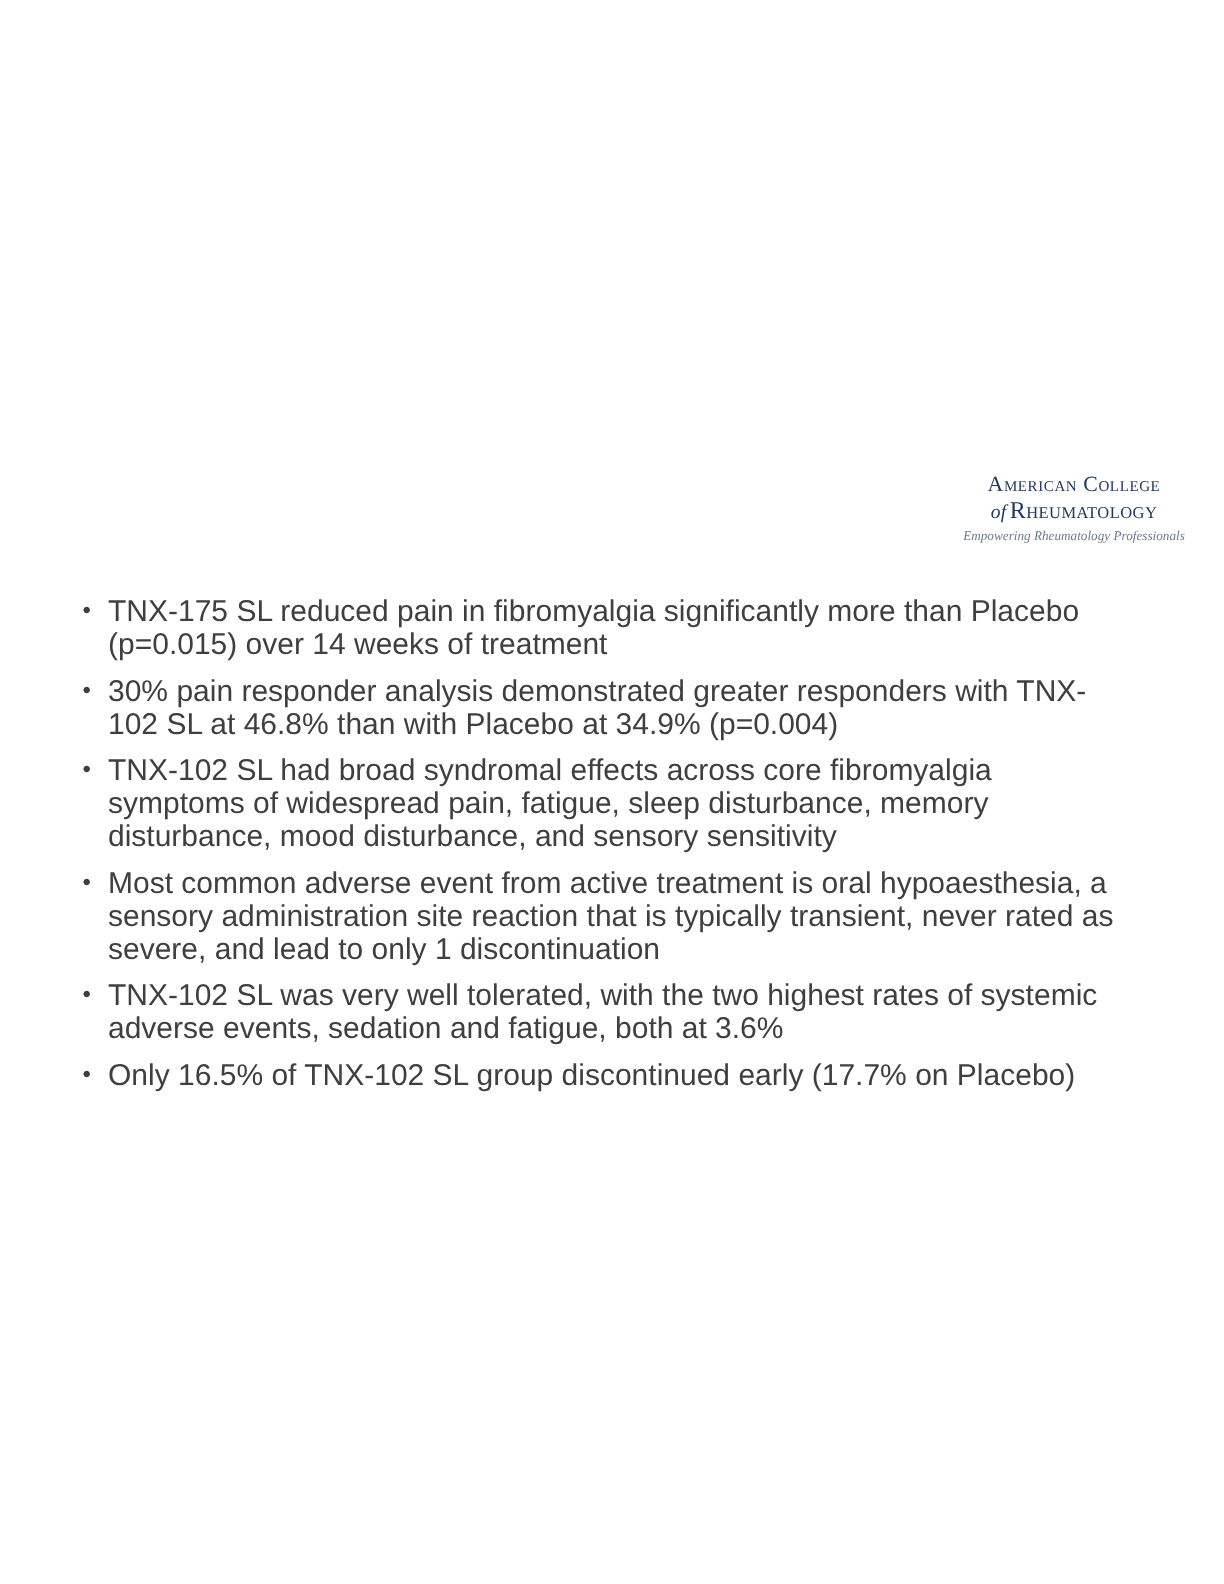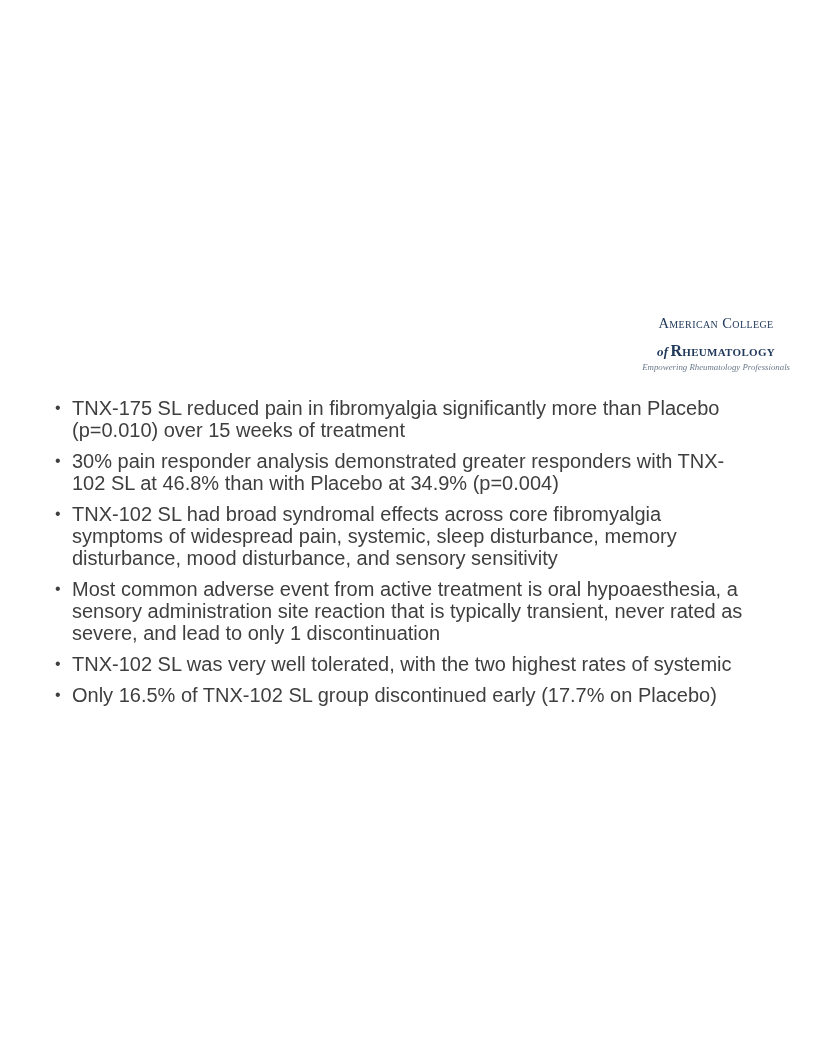--- a/index.html
+++ b/index.html
@@ -30,40 +30,38 @@
   }
   .acr-line1 {
     font-size: 14.5px;
     font-variant: small-caps;
     letter-spacing: 0.4px;
     white-space: nowrap;
   }
   .acr-line2 {
     font-size: 16px;
     letter-spacing: 0.3px;
-    margin-top: 12px;
+    margin-top: 2px;
     white-space: nowrap;
-    font-weight: bold;
   }
   .acr-line2 .of {
     font-style: italic;
     font-size: 13px;
     font-variant: normal;
     margin-right: 2px;
   }
   .acr-line2 .name {
     font-variant: small-caps;
   }
   .acr-tagline {
     margin-top: 4px;
     font-size: 8.8px;
     font-style: italic;
     color: var(--tagline-color, #6b7a8b);
     white-space: nowrap;
-    text-align: right;
   }
 
   
   .slide-title {
     position: absolute;
     left: 48px;
     top: 345px;
     font-size: 35px;
     line-height: 40px;
     letter-spacing: -0.3px;
@@ -107,54 +105,55 @@
     <div class="acr-tagline">Empowering Rheumatology Professionals</div>
   </div>
 
 
   <div class="bullets">
 
     <div class="bullet">
       <span class="marker">•</span>
       <div class="btext">
         <div>TNX-175 SL reduced pain in fibromyalgia significantly more than Placebo</div>
-        <div>(p=0.010) over 15 weeks of treatment</div>
+        <div>(p=0.015) over 14 weeks of treatment</div>
       </div>
     </div>
 
     <div class="bullet">
       <span class="marker">•</span>
       <div class="btext">
         <div>30% pain responder analysis demonstrated greater responders with TNX-</div>
         <div>102 SL at 46.8% than with Placebo at 34.9% (p=0.004)</div>
       </div>
     </div>
 
     <div class="bullet">
       <span class="marker">•</span>
       <div class="btext">
         <div>TNX-102 SL had broad syndromal effects across core fibromyalgia</div>
-        <div>symptoms of widespread pain, systemic, sleep disturbance, memory</div>
+        <div>symptoms of widespread pain, fatigue, sleep disturbance, memory</div>
         <div>disturbance, mood disturbance, and sensory sensitivity</div>
       </div>
     </div>
 
     <div class="bullet">
       <span class="marker">•</span>
       <div class="btext">
         <div>Most common adverse event from active treatment is oral hypoaesthesia, a</div>
         <div>sensory administration site reaction that is typically transient, never rated as</div>
         <div>severe, and lead to only 1 discontinuation</div>
       </div>
     </div>
 
     <div class="bullet">
       <span class="marker">•</span>
       <div class="btext">
         <div>TNX-102 SL was very well tolerated, with the two highest rates of systemic</div>
+        <div>adverse events, sedation and fatigue, both at 3.6%</div>
       </div>
     </div>
 
     <div class="bullet">
       <span class="marker">•</span>
       <div class="btext">
         <div>Only 16.5% of TNX-102 SL group discontinued early (17.7% on Placebo)</div>
       </div>
     </div>
 

